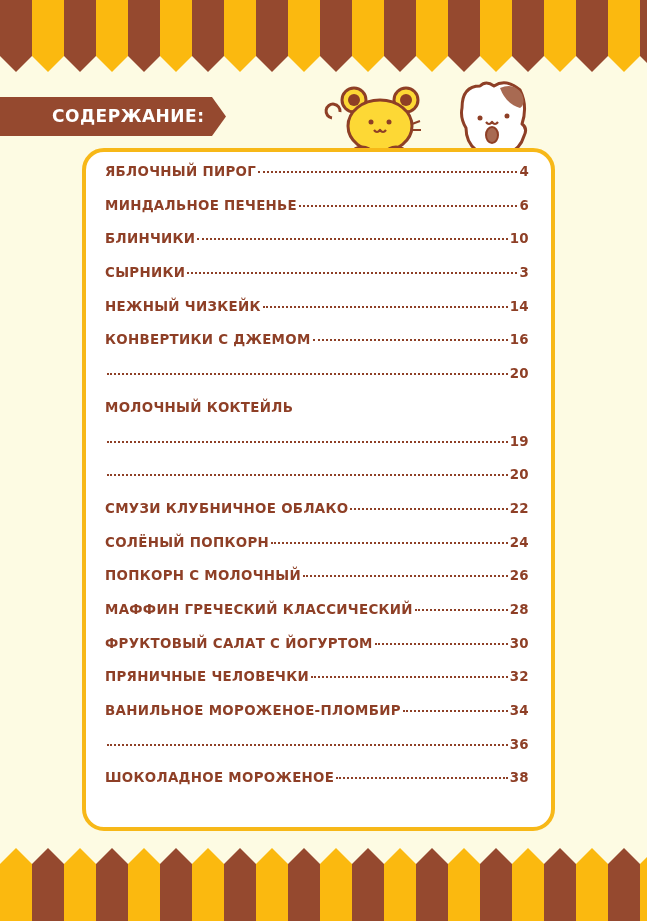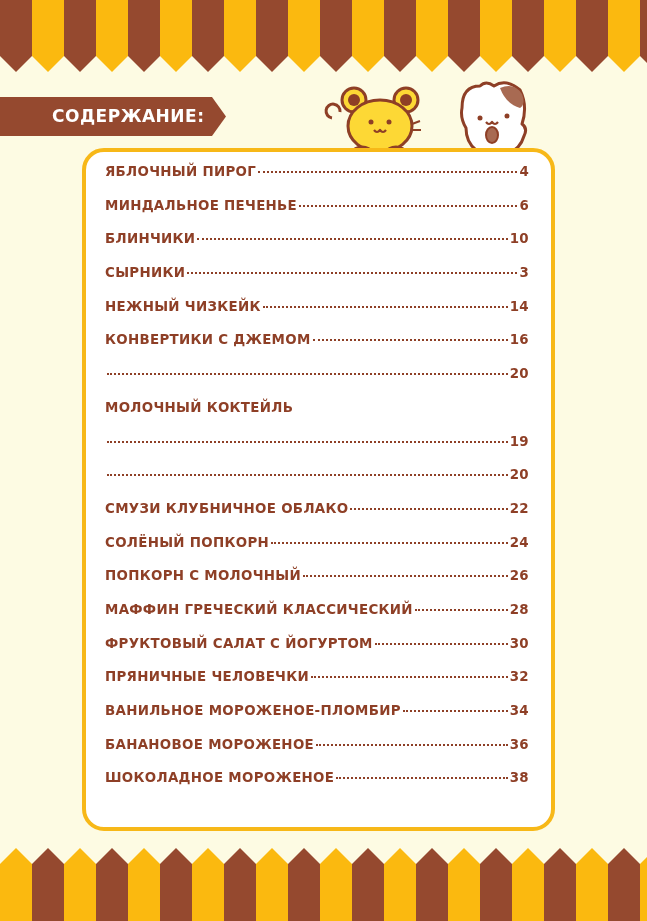--- a/index.html
+++ b/index.html
@@ -180,21 +180,20 @@
         <span class="title">ПРЯНИЧНЫЕ ЧЕЛОВЕЧКИ</span>
         <span class="dots"></span>
         <span class="page">32</span>
       </li>
     <li>
         <span class="title">ВАНИЛЬНОЕ МОРОЖЕНОЕ-ПЛОМБИР</span>
         <span class="dots"></span>
         <span class="page">34</span>
       </li>
     <li>
-        <span class="title">БАНАНОВОЕ МОРОЖЕНОЕ</span>
         <span class="dots"></span>
         <span class="page">36</span>
       </li>
     <li>
         <span class="title">ШОКОЛАДНОЕ МОРОЖЕНОЕ</span>
         <span class="dots"></span>
         <span class="page">38</span>
       </li>
   </ul>
 </div>

